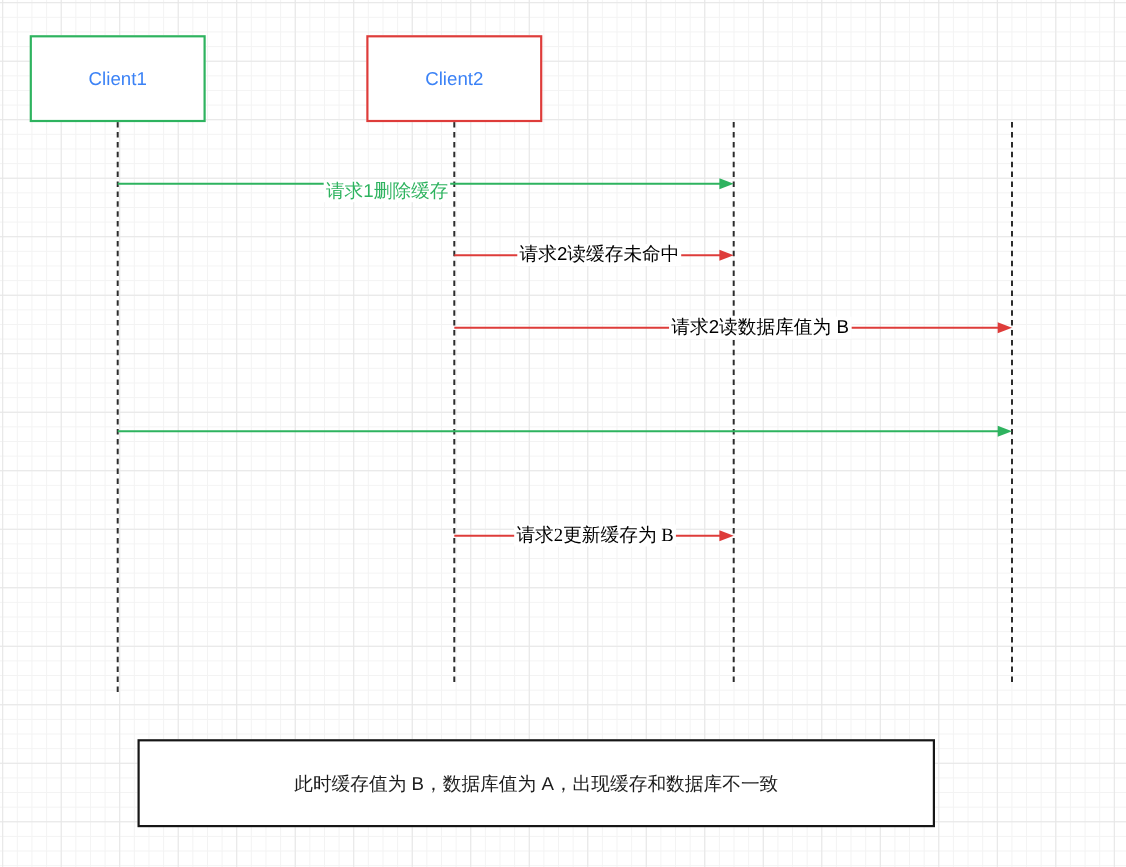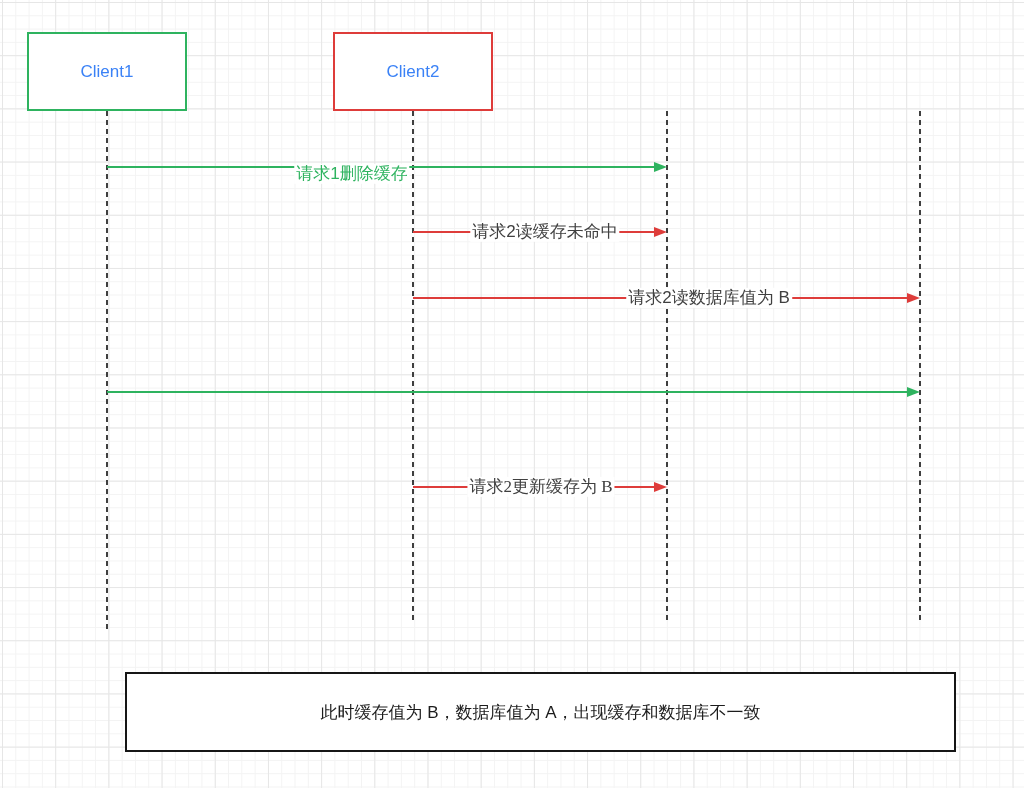--- a/index.html
+++ b/index.html
@@ -48,33 +48,33 @@
   .msg-label {
     position: absolute;
     transform: translate(-50%, -50%);
     background: #ffffff;
     padding: 0 2px;
     font-size: 17px;
     white-space: nowrap;
     line-height: 1.2;
   }
   .msg-green { color: #2eb35f; }
-  .msg-red   { color: #404040; }
+  .msg-red   { color: #000000; }
 
   .lbl-1 { left: 352px; top: 174px; }
   .lbl-2 { left: 545px; top: 232px; }
-  .lbl-3 { left: 709px; top: 298px; }
+  .lbl-3 { left: 691px; top: 298px; }
   .lbl-4 { left: 507px; top: 392px; }
   .lbl-5 { left: 541px; top: 487px; font-family: Liberation Serif, serif; }
 
   .note-box {
     position: absolute;
     left: 125px;
     top: 672px;
-    width: 831px;
+    width: 725px;
     height: 80px;
     background: #ffffff;
     border: 2px solid #161616;
     box-sizing: border-box;
     display: flex;
     align-items: center;
     justify-content: center;
     font-size: 17px;
     color: #1c1c1c;
   }

